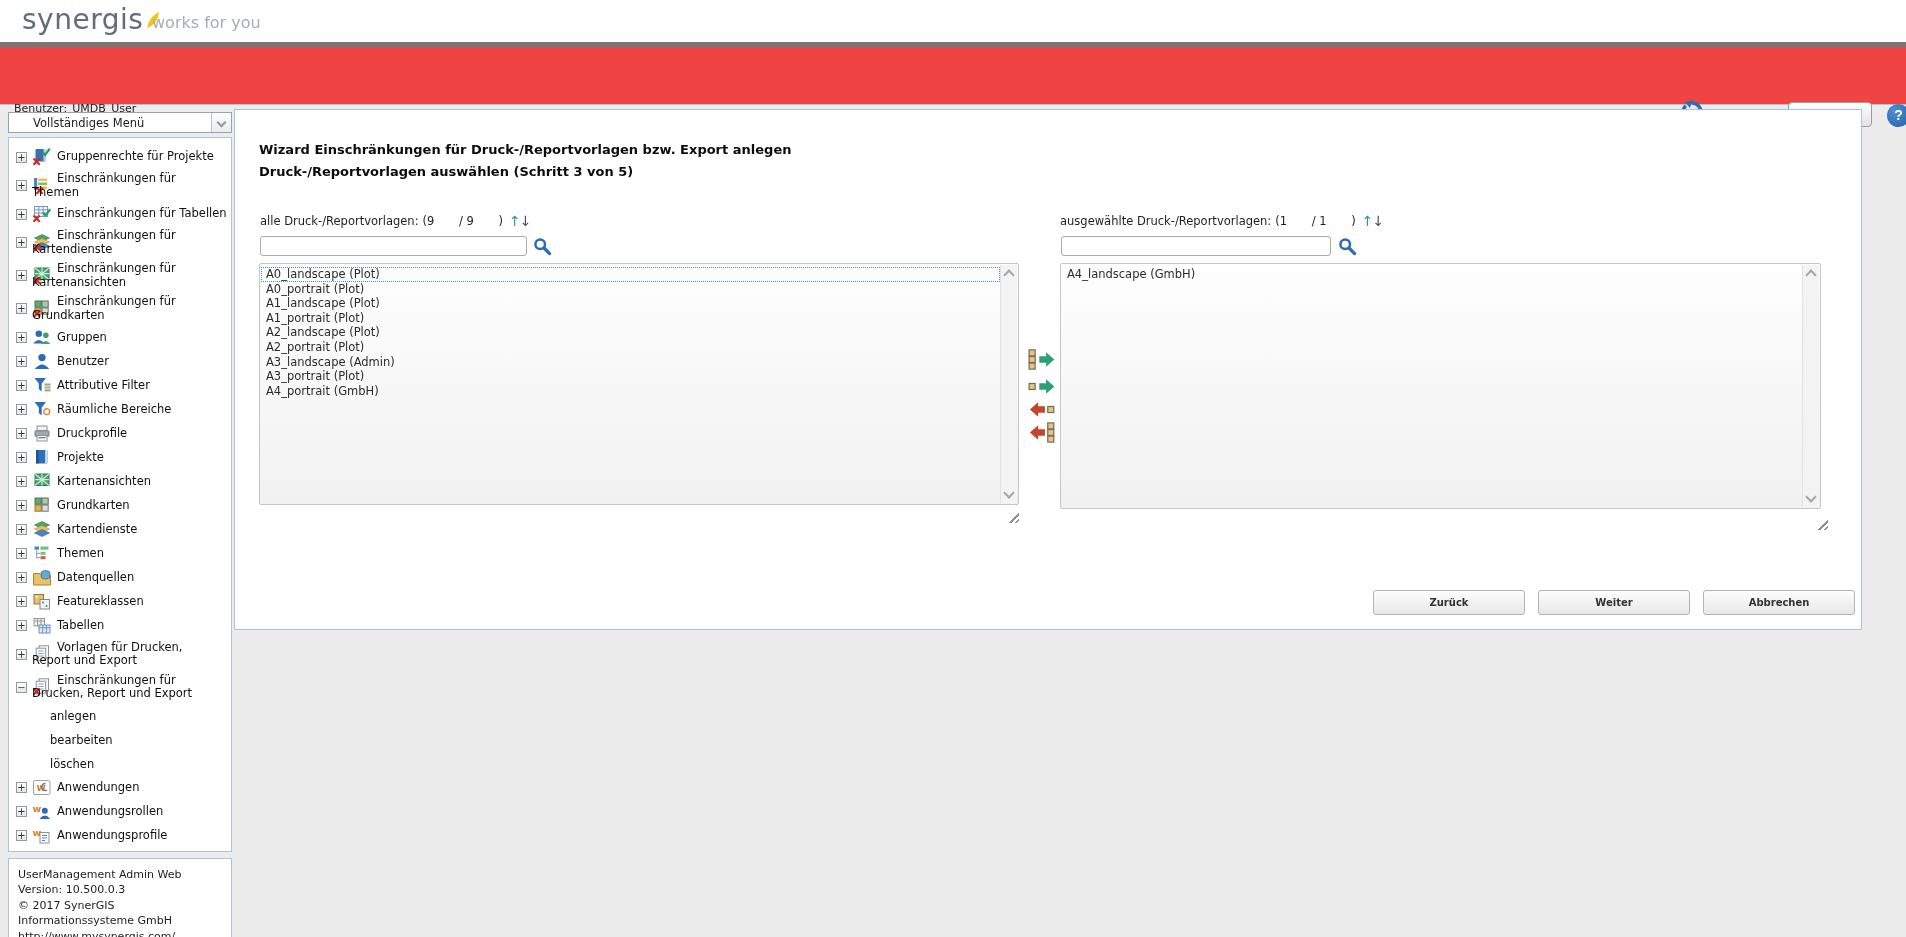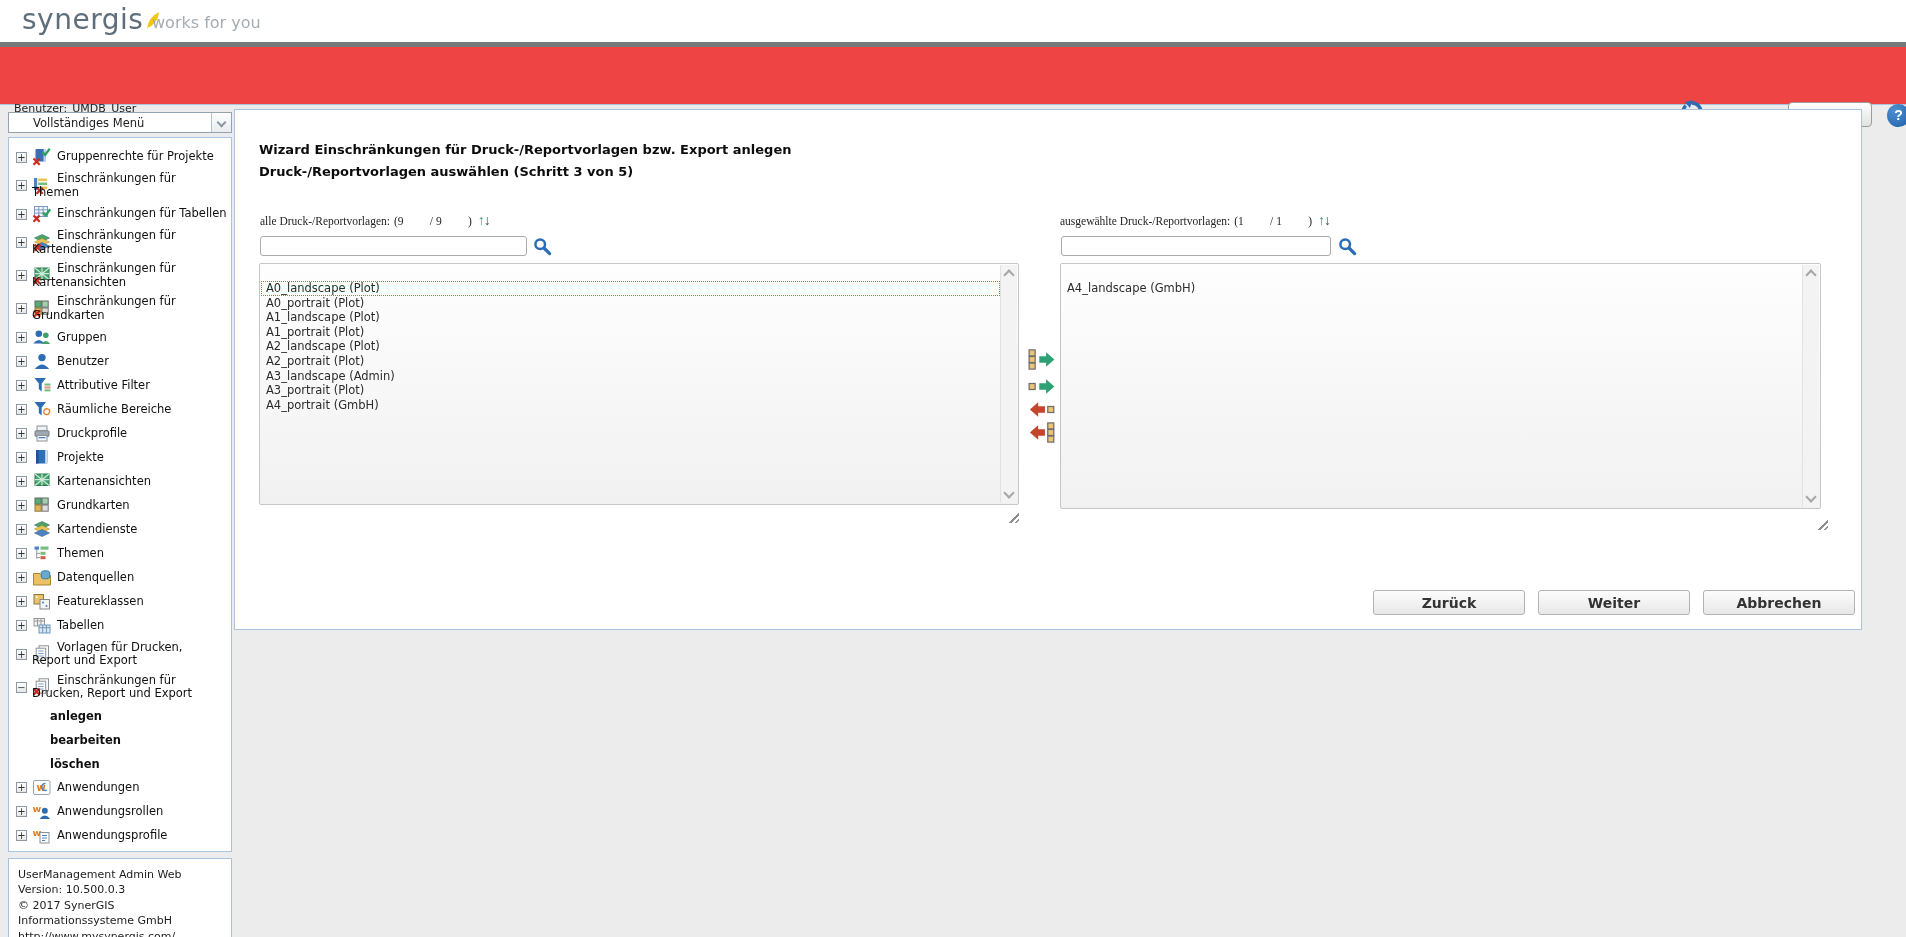--- a/index.html
+++ b/index.html
@@ -25,62 +25,62 @@
 
   
   .menu-select{position:absolute;left:8px;top:112px;width:224px;height:21px;background:#fff;border:1px solid #94a3b0;box-sizing:border-box;display:flex;align-items:center;font-size:11.5px;color:#222;cursor:pointer;}
   .menu-select .txt{flex:1;padding-left:24px;}
   .menu-select .dd{width:19px;height:100%;border-left:1px solid #b9c3cc;background:linear-gradient(#fdfdfd,#e9edf0);display:flex;align-items:center;justify-content:center;border-radius:0 2px 2px 0;}
   .sidebar-menu{position:absolute;left:8px;top:137px;width:224px;height:715px;background:#fff;border:1px solid #a9c4de;box-sizing:border-box;padding-top:7px;overflow:hidden;}
   .tree-item{display:flex;align-items:center;gap:5px;padding:3px 2px 3px 7px;font-size:11.5px;color:#101010;cursor:pointer;}
   .tree-item .expander{flex:0 0 11px;width:11px;height:11px;border:1px solid #8d99a4;background:linear-gradient(#fff,#e6e6e6);font-size:10px;line-height:9px;text-align:center;color:#333;box-sizing:border-box;}
   .tree-item .tico{flex:0 0 20px;height:18px;}
   .tree-item .lbl{margin-left:-25px;text-indent:25px;line-height:1.18;white-space:pre;}
-  .tree-sub{padding:5px 0 5px 41px;font-size:11.5px;color:#101010;cursor:pointer;font-weight:bold;}
+  .tree-sub{padding:5px 0 5px 41px;font-size:11.5px;color:#101010;cursor:pointer;}
   .sidebar-footer{position:absolute;left:8px;top:858px;width:224px;height:110px;background:#fff;border:1px solid #a9c4de;box-sizing:border-box;padding:8px 9px;font-size:11px;color:#1d1d1d;line-height:1.4;}
   .sidebar-footer a{color:#1d1d1d;text-decoration:underline;}
 
   
   .main-panel{position:absolute;left:234px;top:109px;width:1628px;height:521px;background:#fff;border:1px solid #a9c4de;box-sizing:border-box;}
   .title1{position:absolute;left:24px;top:32px;font-size:13px;font-weight:bold;color:#0c0c0c;}
   .title2{position:absolute;left:24px;top:54px;font-size:13px;font-weight:bold;color:#0c0c0c;}
-  .grp-header{position:absolute;top:103px;font-size:11.5px;color:#1e1e1e;display:flex;align-items:center;font-family:Liberation Serif, serif;}
+  .grp-header{position:absolute;top:103px;font-size:11.5px;color:#1e1e1e;display:flex;align-items:center;}
   .grp-header.left{left:25px;}
   .grp-header.right{left:825px;}
   .grp-header .cnt{display:inline-block;min-width:32px;}
   .grp-header .po{margin-left:4px;}
   .sort{margin-left:6px;font-size:14px;cursor:pointer;letter-spacing:-1px;}
   .sort .su{color:#2da173;font-style:normal;}
   .sort .sd{color:#4d4d4d;font-style:normal;}
   .search-box{position:absolute;top:126px;height:20px;border:1px solid #ababab;border-radius:3px;background:#fff;box-sizing:border-box;font-size:11.5px;padding:0 5px;font-family:inherit;color:#222;}
   .search-box.left{left:25px;width:267px;}
   .search-box.right{left:826px;width:270px;}
   .lens{position:absolute;top:127px;width:19px;height:19px;background:none;border:none;padding:0;cursor:pointer;}
   .lens.left{left:298px;}
   .lens.right{left:1103px;}
   .listbox{position:absolute;top:153px;background:linear-gradient(180deg,#fefefe,#f1f1f1);border:1px solid #c6c6c6;border-radius:2px;box-sizing:border-box;}
   .listbox.left{left:24px;width:760px;height:242px;}
   .listbox.right{left:825px;width:761px;height:246px;}
-  .list-items{position:absolute;left:1px;top:1px;right:18px;bottom:1px;overflow:hidden;padding-top:16px;}
+  .list-items{position:absolute;left:1px;top:1px;right:18px;bottom:1px;overflow:hidden;padding-top:2px;}
   .list-item{font-size:11.5px;color:#2b2b2b;padding-left:5px;height:14.6px;line-height:14.6px;white-space:nowrap;cursor:pointer;}
   .list-item.sel{outline:1px dotted #3d8fd6;outline-offset:-1px;background:#fdfdfd;}
   .vscroll{position:absolute;top:1px;bottom:1px;right:1px;width:17px;background:#f3f3f3;border-left:1px solid #e2e2e2;display:flex;flex-direction:column;justify-content:space-between;align-items:center;padding:6px 0;box-sizing:border-box;cursor:pointer;}
   .chev{display:inline-block;width:6px;height:6px;border-right:2px solid #a6a6a6;border-bottom:2px solid #a6a6a6;}
   .chev.up{transform:rotate(-135deg);}
   .chev.down{transform:rotate(45deg);}
   .chev.sm{width:5px;height:5px;border-color:#8b98a3;}
   .resize-handle{position:absolute;width:11px;height:11px;background:repeating-linear-gradient(135deg,#8f8f8f 0 1.5px,transparent 1.5px 4.2px);clip-path:polygon(100% 0,100% 100%,0 100%);cursor:nwse-resize;}
   .resize-handle.left{left:773px;top:402px;}
   .resize-handle.right{left:1582px;top:409px;}
   .xfer{position:absolute;left:793px;width:32px;height:22px;background:none;border:none;padding:0;cursor:pointer;}
   .xfer.x0{top:239px;}
   .xfer.x1{top:266px;}
   .xfer.x2{top:289px;}
   .xfer.x3{top:312px;}
-  .wizard-btn{position:absolute;top:480px;height:25px;border:1px solid #b3b3b3;border-radius:3px;background:linear-gradient(#fdfdfd,#e7e7e7);font-size:14px;font-weight:bold;color:#333;font-family:inherit;cursor:pointer;}
+  .wizard-btn{position:absolute;top:480px;height:25px;border:1px solid #b3b3b3;border-radius:3px;background:linear-gradient(#fdfdfd,#e7e7e7);font-size:10px;font-weight:bold;color:#333;font-family:inherit;cursor:pointer;}
   .wizard-btn.back{left:1138px;width:152px;}
   .wizard-btn.next{left:1303px;width:152px;}
   .wizard-btn.cancel{left:1468px;width:152px;}
 </style>
 </head>
 <body>
 
 <div id="app">
 
   <div class="topbar">

